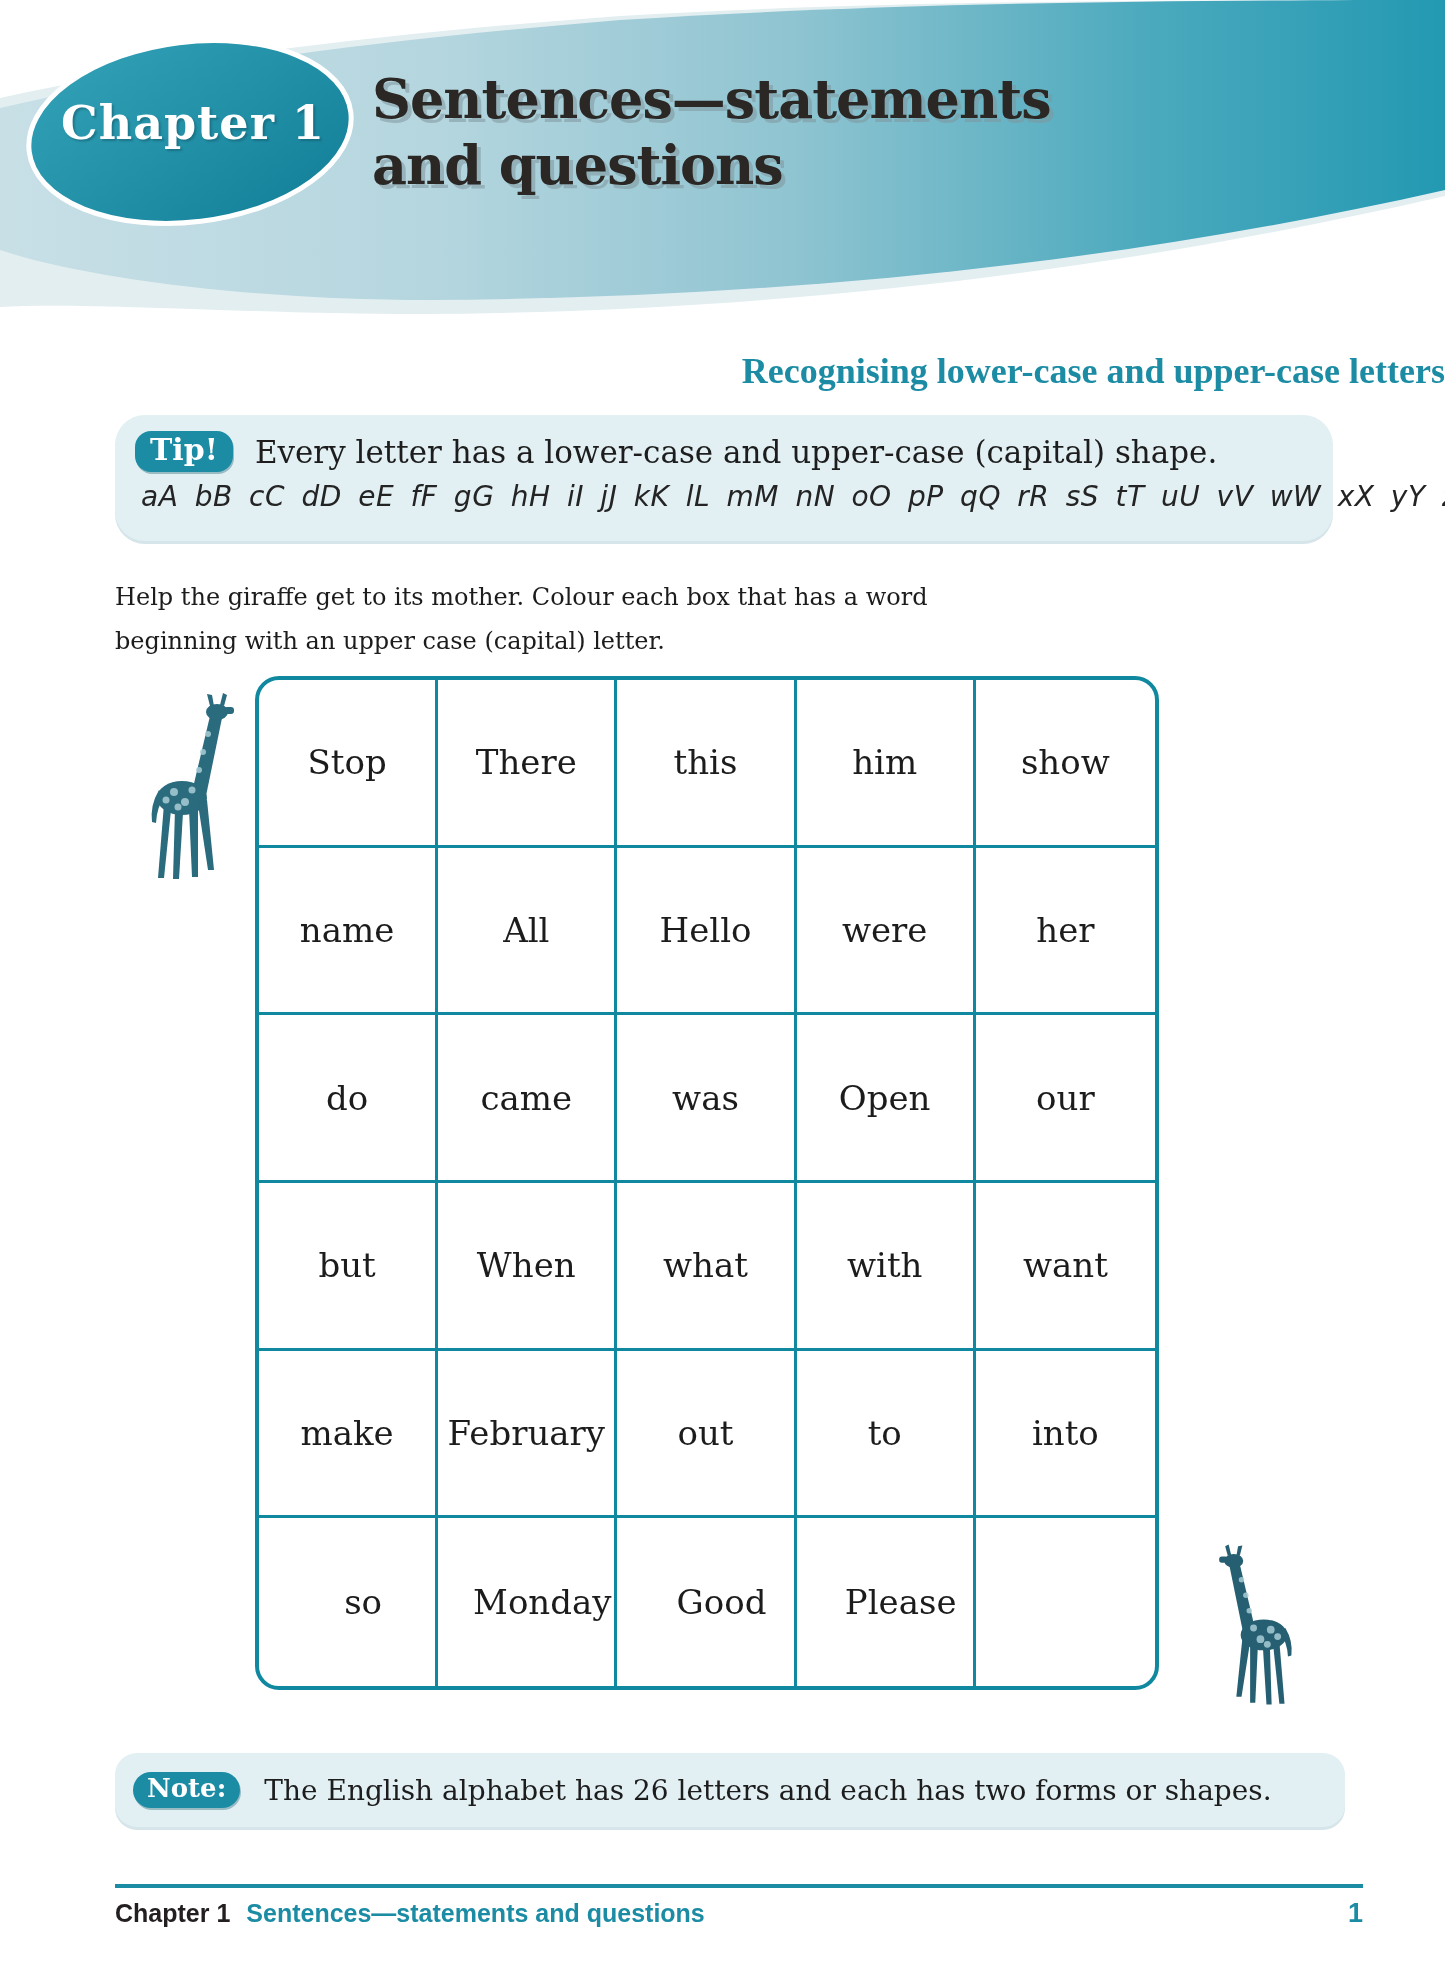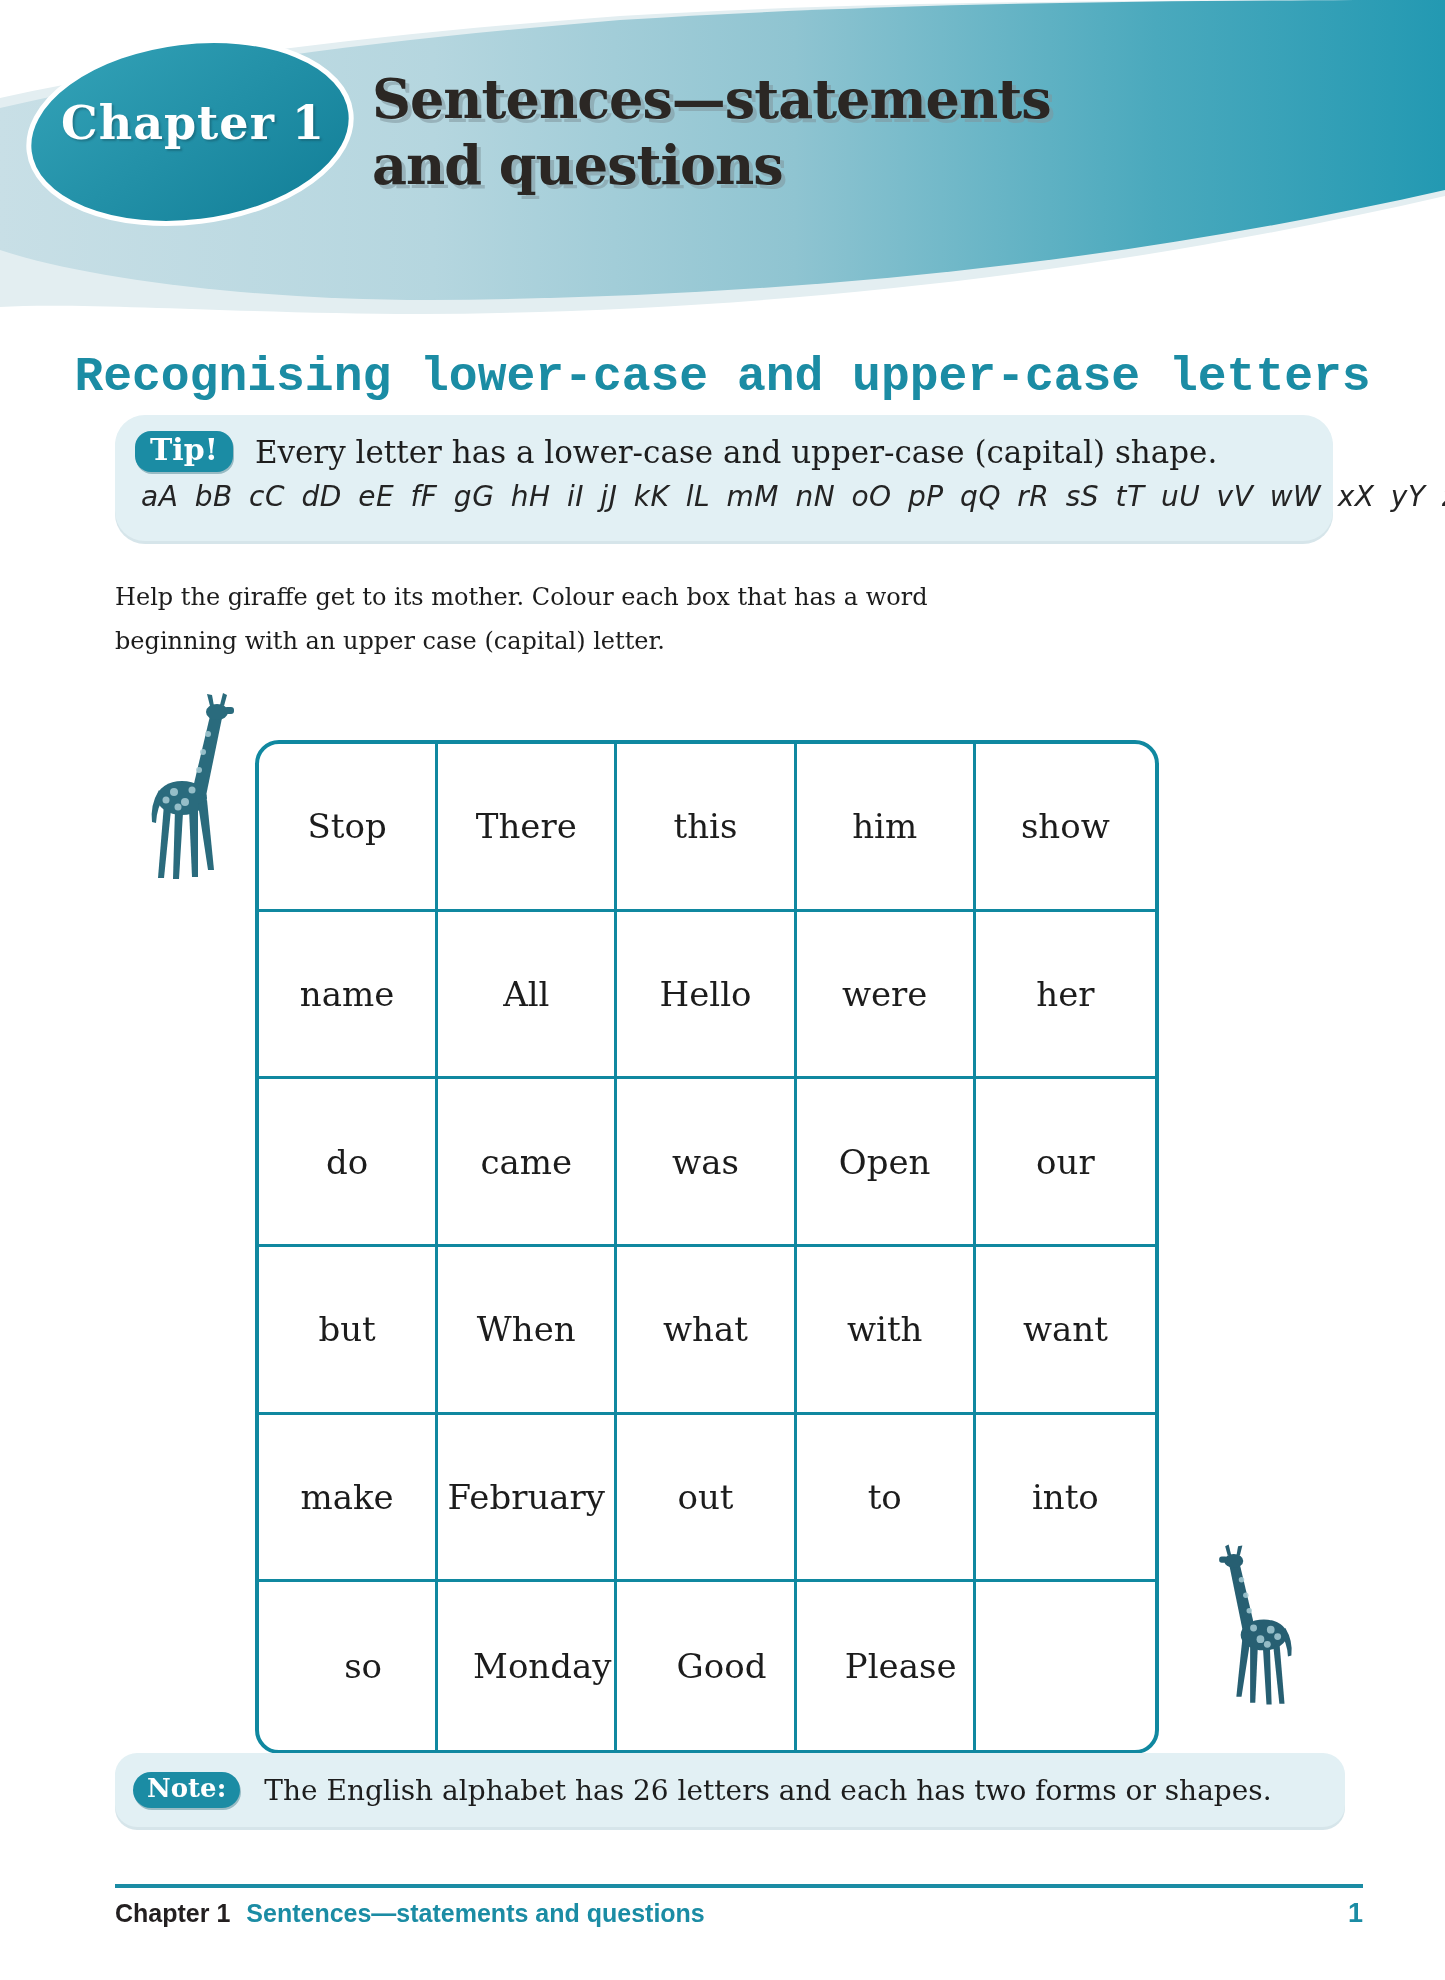--- a/index.html
+++ b/index.html
@@ -27,23 +27,23 @@
     position: absolute; left: 372px; top: 66px;
     font-family: "DejaVu Serif", serif;
     font-weight: bold; font-size: 54px; line-height: 66px;
     color: #2b2724; letter-spacing: -1px;
     text-shadow: 4px 4px 0 rgba(128,150,157,0.55);
   }
 
   
   .section-heading {
     position: absolute; top: 350px; left: 0; width: 1445px;
-    text-align: center;
-    font-family: Liberation Mono, monospace;
-    font-weight: bold; font-size: 48px; color: #1b8ca4;
+    text-align: right;
+    font-family: Liberation Serif, serif;
+    font-weight: bold; font-size: 36px; color: #1b8ca4;
   }
 
   
   .tip-box {
     position: absolute; left: 115px; top: 415px; width: 1218px; height: 126px;
     background: #e2f0f4; border-radius: 30px;
     box-shadow: 0 3px 0 rgba(165,198,208,0.45);
     padding: 16px 22px 10px 20px;
   }
   .tip-row { display: flex; align-items: center; gap: 22px; }
@@ -69,21 +69,21 @@
 
   
   .instruction {
     position: absolute; left: 115px; top: 575px; width: 1000px;
     font-family: "DejaVu Serif", serif;
     font-size: 24px; line-height: 44px; color: #1c1c1c;
   }
 
   
   .word-grid {
-    position: absolute; left: 255px; top: 740px; width: 904px; height: 1014px;
+    position: absolute; left: 255px; top: 676px; width: 904px; height: 1014px;
     border: 4px solid #1088a0; border-radius: 24px;
     overflow: hidden; background: #ffffff;
     display: grid;
     grid-template-columns: repeat(5, 1fr);
     grid-template-rows: repeat(6, 1fr);
   }
   .cell {
     border-right: 3px solid #1088a0;
     border-bottom: 3px solid #1088a0;
     display: flex; align-items: center; justify-content: center;

